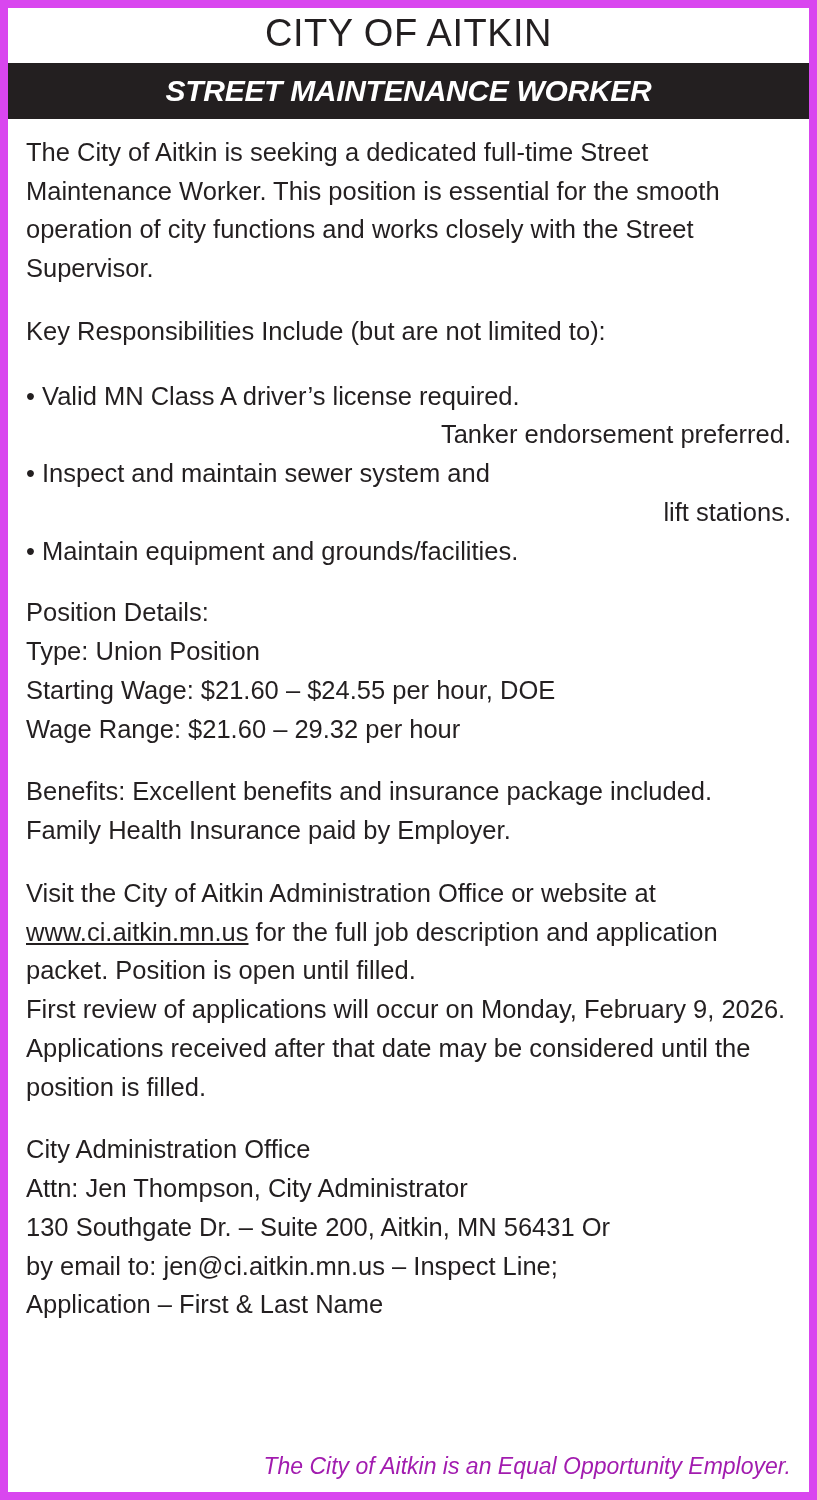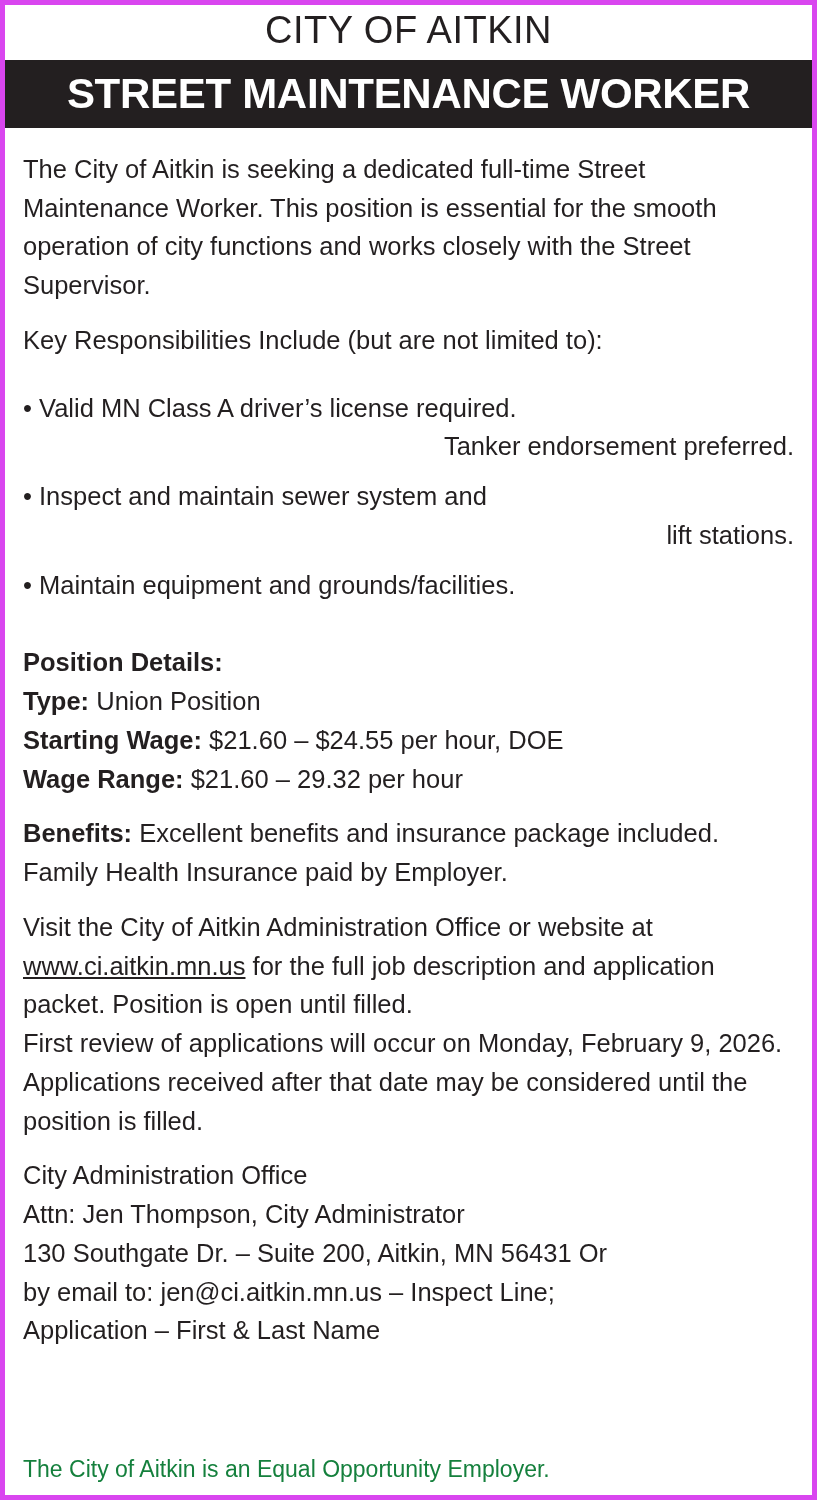--- a/index.html
+++ b/index.html
@@ -8,21 +8,21 @@
     background: #ffffff;
   }
   body {
     font-family: "Liberation Sans", sans-serif;
     color: #1a1a1a;
   }
   .ad {
     width: 817px;
     height: 1500px;
     box-sizing: border-box;
-    border: 5px solid #d946ef;
+    border: 8px solid #d946ef;
     background: #ffffff;
     display: flex;
     flex-direction: column;
     overflow: hidden;
   }
   .org-title {
     text-align: center;
     font-size: 38px;
     letter-spacing: 0.5px;
     font-weight: 400;
@@ -32,72 +32,73 @@
   }
   .rule {
     height: 4px;
     background: #231f20;
     width: 100%;
   }
   .job-banner {
     background: #231f20;
     color: #ffffff;
     text-align: center;
-    font-size: 42px;
+    font-size: 30px;
     font-weight: bold;
     letter-spacing: -0.3px;
     padding: 9px 0 13px 0;
     line-height: 1.0;
+    font-style: italic;
   }
   .body {
-    padding: 22px 18px 8px 18px;
+    padding: 14px 18px 8px 18px;
     flex: 1 1 auto;
     display: flex;
     flex-direction: column;
+    gap: 8px;
   }
   p.block {
     margin: 0 0 16px 0;
     font-size: 25.5px;
     line-height: 1.52;
     color: #231f20;
   }
   .bullets {
     margin: 0 0 15px 0;
     padding: 0;
     list-style: none;
     font-size: 25.5px;
     line-height: 1.52;
     color: #231f20;
   }
   .bullets li {
     padding-left: 0;
-    margin-top: 11px;
   }
   .bullets li .cont {
     display: block;
     padding-left: 20px;
     text-align: right;
   }
   .lbl {
-    font-weight: bold;
-    margin-top: 24px;
+    font-weight: normal;
   }
   .detail-line {
     display: block;
   }
   .link {
     text-decoration: underline;
   }
   .eoe {
     font-size: 23px;
-    text-align: left;
-    color: #15803d;
+    text-align: right;
+    color: #a21caf;
     margin: auto 0 2px 0;
     padding-top: 4px;
     line-height: 1.3;
+    font-style: italic;
   }
 </style>
 </head>
 <body>
 
 <div class="ad">
 
   <div class="org-title">CITY OF AITKIN</div>
   <div class="rule"></div>
   <div class="job-banner">STREET MAINTENANCE WORKER</div>

